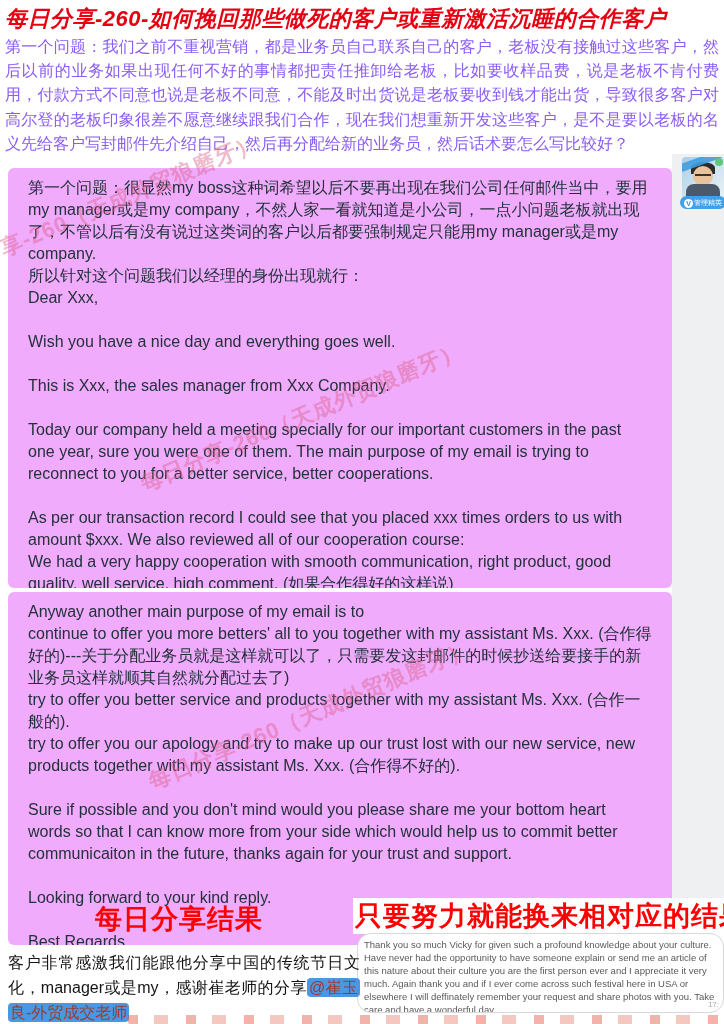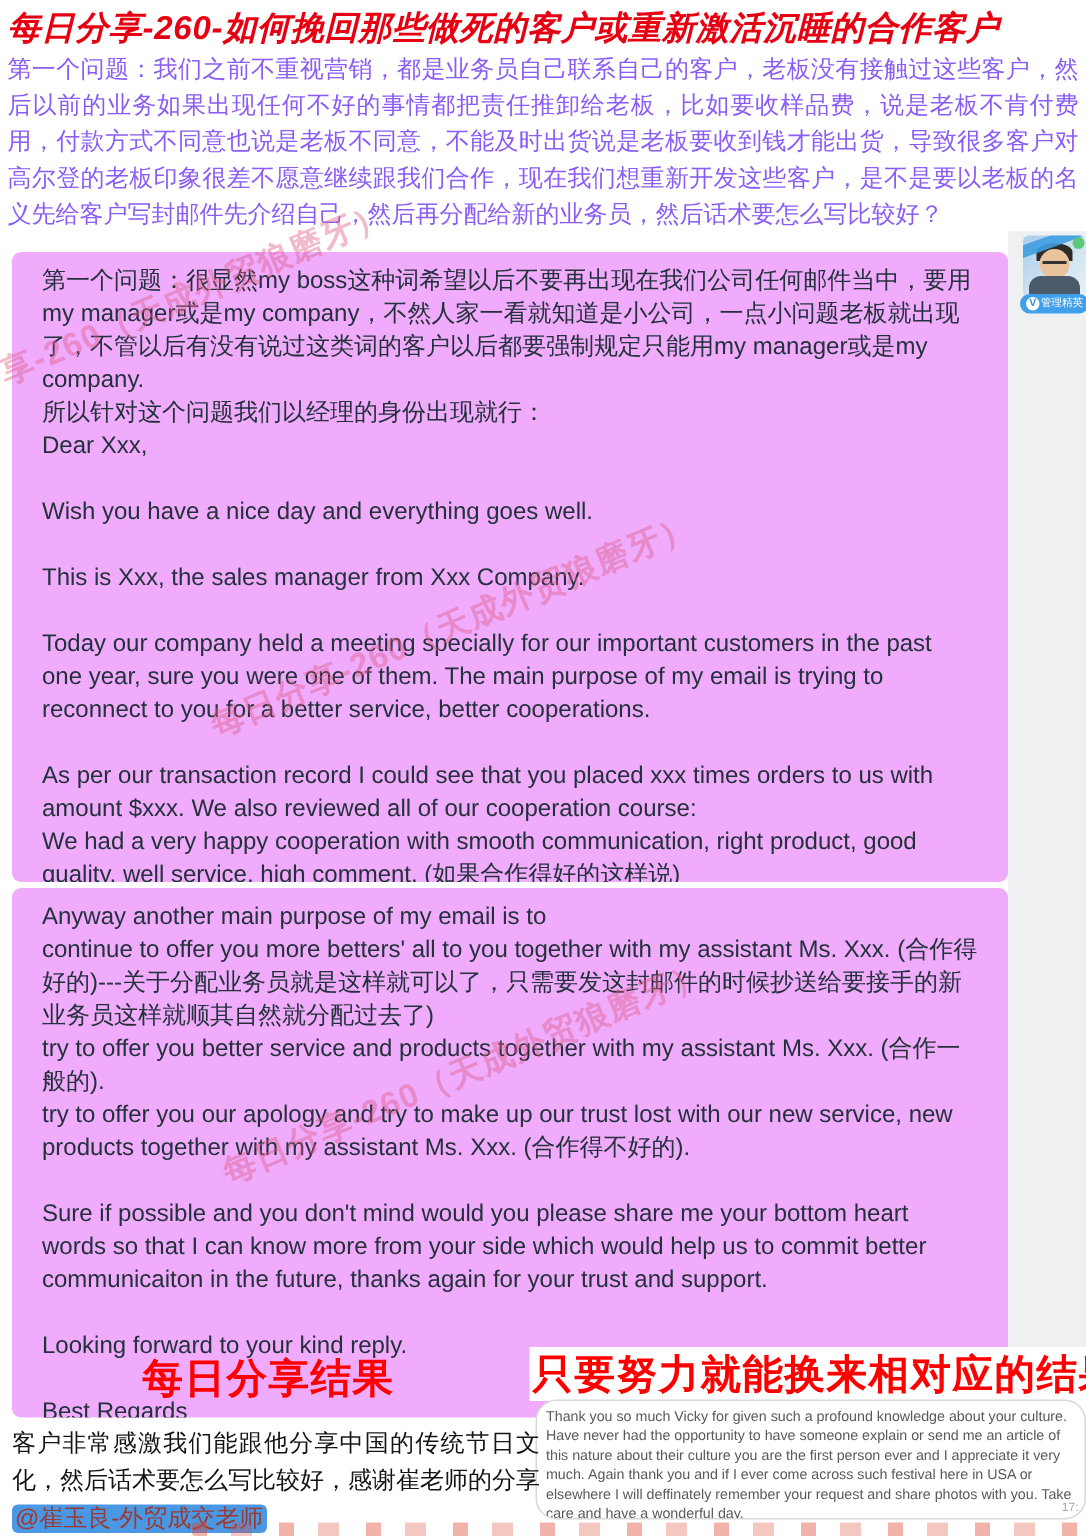--- a/index.html
+++ b/index.html
@@ -154,15 +154,15 @@
 
 <div class="abs red-note red-note-left">每日分享结果</div>
 <div class="abs red-note red-note-right">只要努力就能换来相对应的结果</div>
 
 <div class="abs testimonial">
   <span>Thank you so much Vicky for given such a profound knowledge about your culture. Have never had the opportunity to have someone explain or send me an article of this nature about their culture you are the first person ever and I appreciate it very much. Again thank you and if I ever come across such festival here in USA or elsewhere I will deffinately remember your request and share photos with you. Take care and have a wonderful day.</span>
   
   <span class="ts">17:</span>
 </div>
 
-<div class="abs footer-left"><span>客户非常感激我们能跟他分享中国的传统节日文化，然后话术要怎么写比较好，感谢崔老师的分享</span><span class="mention">@崔玉良-外贸成交老师</span></div>
+<div class="abs footer-left"><span>客户非常感激我们能跟他分享中国的传统节日文化，manager或是my，感谢崔老师的分享</span><span class="mention">@崔玉良-外贸成交老师</span></div>
 
 <div class="abs bottom-marks"></div>
 
 </body></html>

